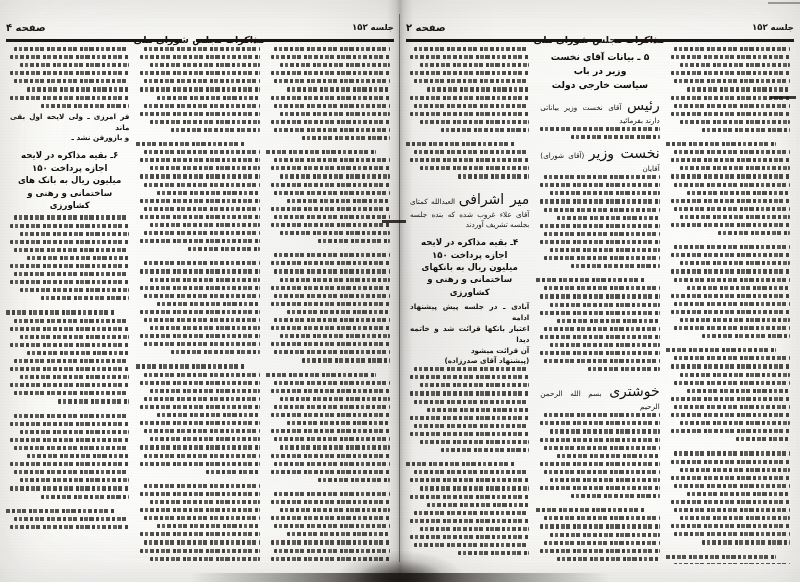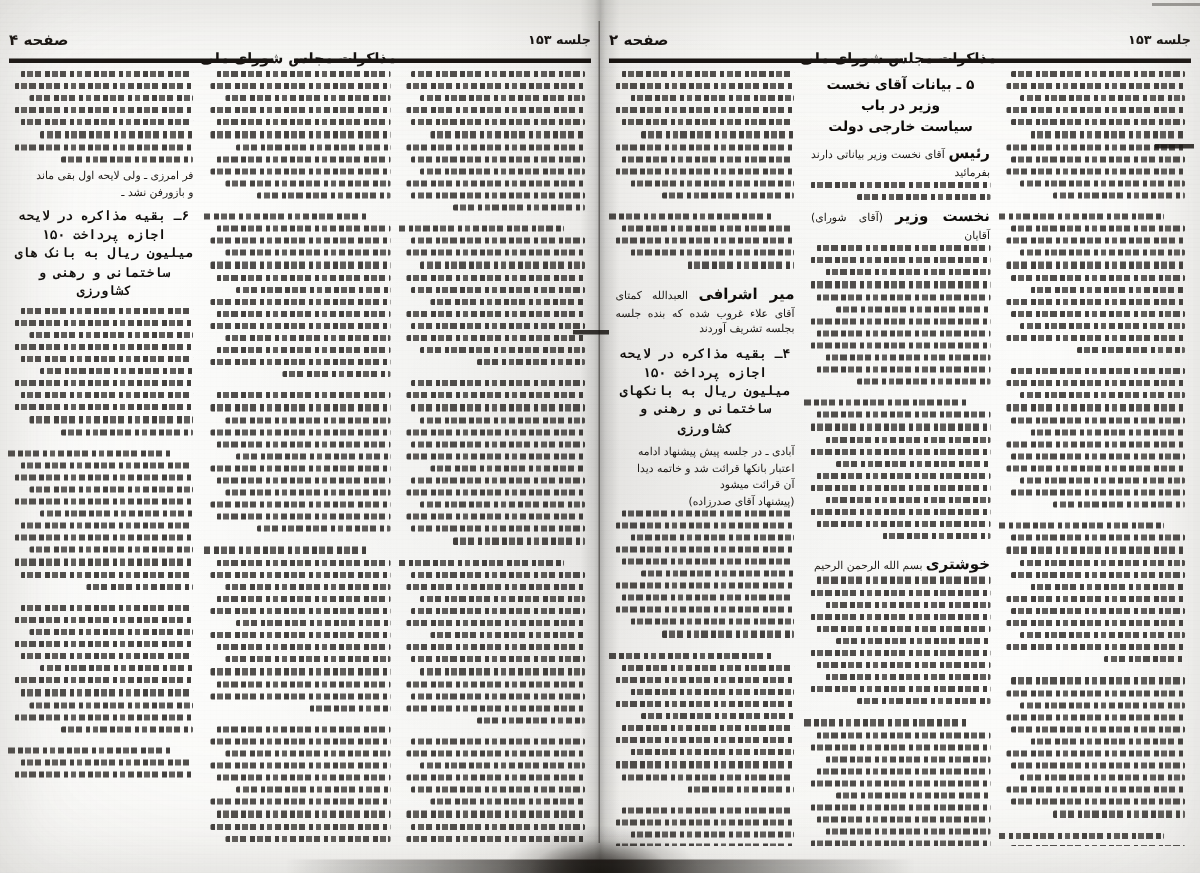--- a/index.html
+++ b/index.html
@@ -113,26 +113,26 @@
   
   .headline{
     text-align:center;
     font-weight:bold;
     color:#120e09;
     line-height:1.45;
     font-size:8.6px;
     margin:5px 0 4px 0;
     letter-spacing:.2px;
   }
-  .headline .hl-line{ display:block; white-space:nowrap;font-family:Liberation Mono, monospace; }
+  .headline .hl-line{ display:block; white-space:nowrap; }
   .subhead{
-    font-weight:bold; font-size:10px; color:#120e09;
+    font-weight:normal; font-size:14px; color:#120e09;
     display:inline;
   }
-  .centerline{ text-align:center; }
+  .centerline{ text-align:center;font-weight:bold; }
 
   .mini{
     font-size:7.2px; color:#1c160f; line-height:1.5; text-align:justify;
   }
 
   
   .sectiontitle{
     text-align:center; font-weight:bold; font-size:9.2px; color:#0f0b07;
     line-height:1.5; margin:3px 0 4px;
   }

